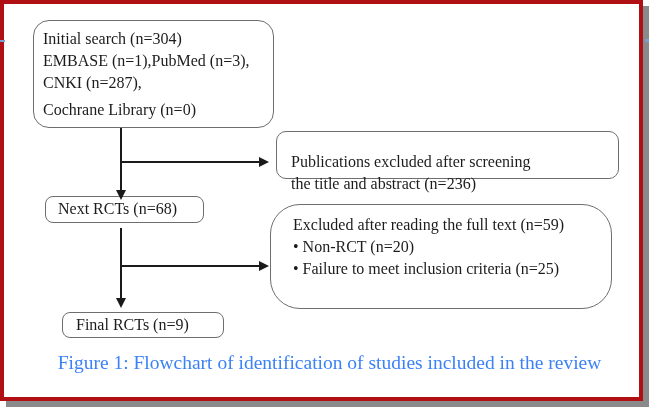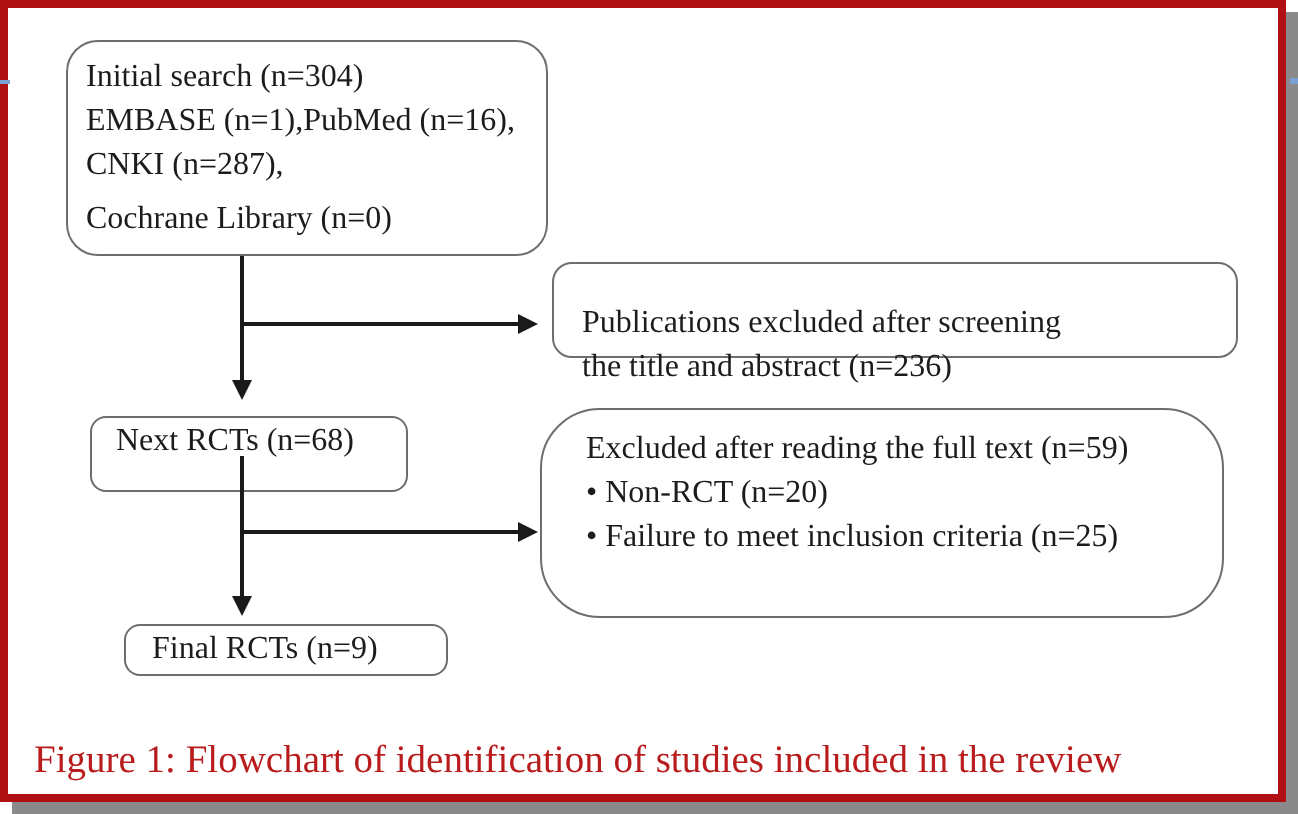--- a/index.html
+++ b/index.html
@@ -21,51 +21,52 @@
     border:1.5px solid #6e6e6e;
     background:#ffffff;
     color:#1c1c1c;
     font-size:16px;
     line-height:22px;
     box-sizing:border-box;
   }
   .box-initial{left:29px;top:16px;width:241px;height:108px;border-radius:16px;padding:7px 4px 0 9px;}
   .box-initial .last-line{margin-top:5px;}
   .box-screen{left:272px;top:127px;width:343px;height:48px;border-radius:10px;padding:19px 4px 0 14px;}
-  .box-next{left:41px;top:204px;width:159px;height:38px;border-radius:8px;padding:1px 12px 0 12px;}
+  .box-next{left:41px;top:192px;width:159px;height:27px;border-radius:8px;padding:1px 12px 0 12px;}
   .box-full{left:266px;top:200px;width:342px;height:105px;border-radius:30px;padding:9px 4px 0 22px;}
   .box-final{left:42px;top:308px;width:162px;height:26px;border-radius:8px;padding:1px 0 0 13px;margin-left:16px;}
   .line{position:absolute;background:#1a1a1a;}
   .vline1{left:116px;top:124px;width:2px;height:63px;}
   .vline2{left:116px;top:224px;width:2px;height:71px;}
   .hline1{left:117px;top:157px;width:139px;height:2px;}
   .hline2{left:117px;top:261px;width:139px;height:2px;}
   .arrow{position:absolute;width:0;height:0;}
   .arrow-down1{left:112px;top:186px;border-left:5px solid transparent;border-right:5px solid transparent;border-top:10px solid #1a1a1a;}
   .arrow-down2{left:112px;top:294px;border-left:5px solid transparent;border-right:5px solid transparent;border-top:10px solid #1a1a1a;}
   .arrow-right1{left:255px;top:153px;border-top:5px solid transparent;border-bottom:5px solid transparent;border-left:10px solid #1a1a1a;}
   .arrow-right2{left:255px;top:257px;border-top:5px solid transparent;border-bottom:5px solid transparent;border-left:10px solid #1a1a1a;}
   .caption{
-    position:absolute;left:13px;top:365px;width:625px;
-    color:#b91c1c;font-size:19.5px;line-height:24px;
+    position:absolute;left:13px;top:347px;width:625px;
+    color:#3b82f6;font-size:19.5px;line-height:24px;
     font-family:"Liberation Serif", serif;
     white-space:nowrap;
+    text-align:center;
   }
   .edge-tick{position:absolute;background:#7a9fd4;}
   .tick-left{left:0;top:40px;width:5px;height:2px;}
   .tick-right{left:645px;top:39px;width:4px;height:3px;}
 </style>
 </head>
 <body>
 
 <div class="frame">
 
   <div class="fc-box box-initial">
     <div>Initial search (n=304)</div>
-    <div>EMBASE (n=1),PubMed (n=16),</div>
+    <div>EMBASE (n=1),PubMed (n=3),</div>
     <div>CNKI (n=287),</div>
     <div class="last-line">Cochrane Library  (n=0)</div>
   </div>
 
   <div class="fc-box box-screen">
     <div>Publications excluded after screening</div>
     <div>the title and abstract (n=236)</div>
   </div>
 
   <div class="fc-box box-next">

